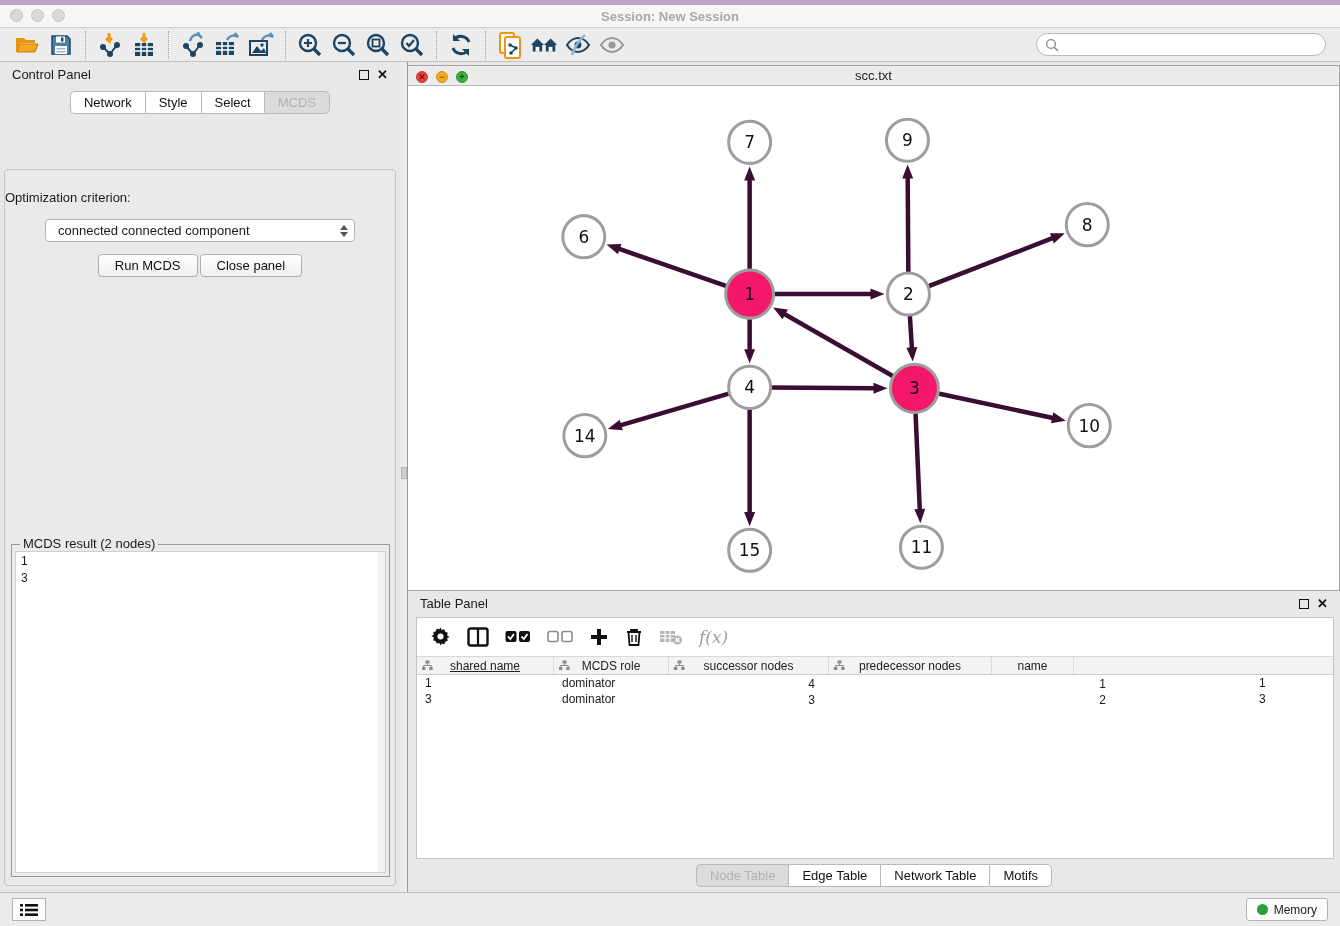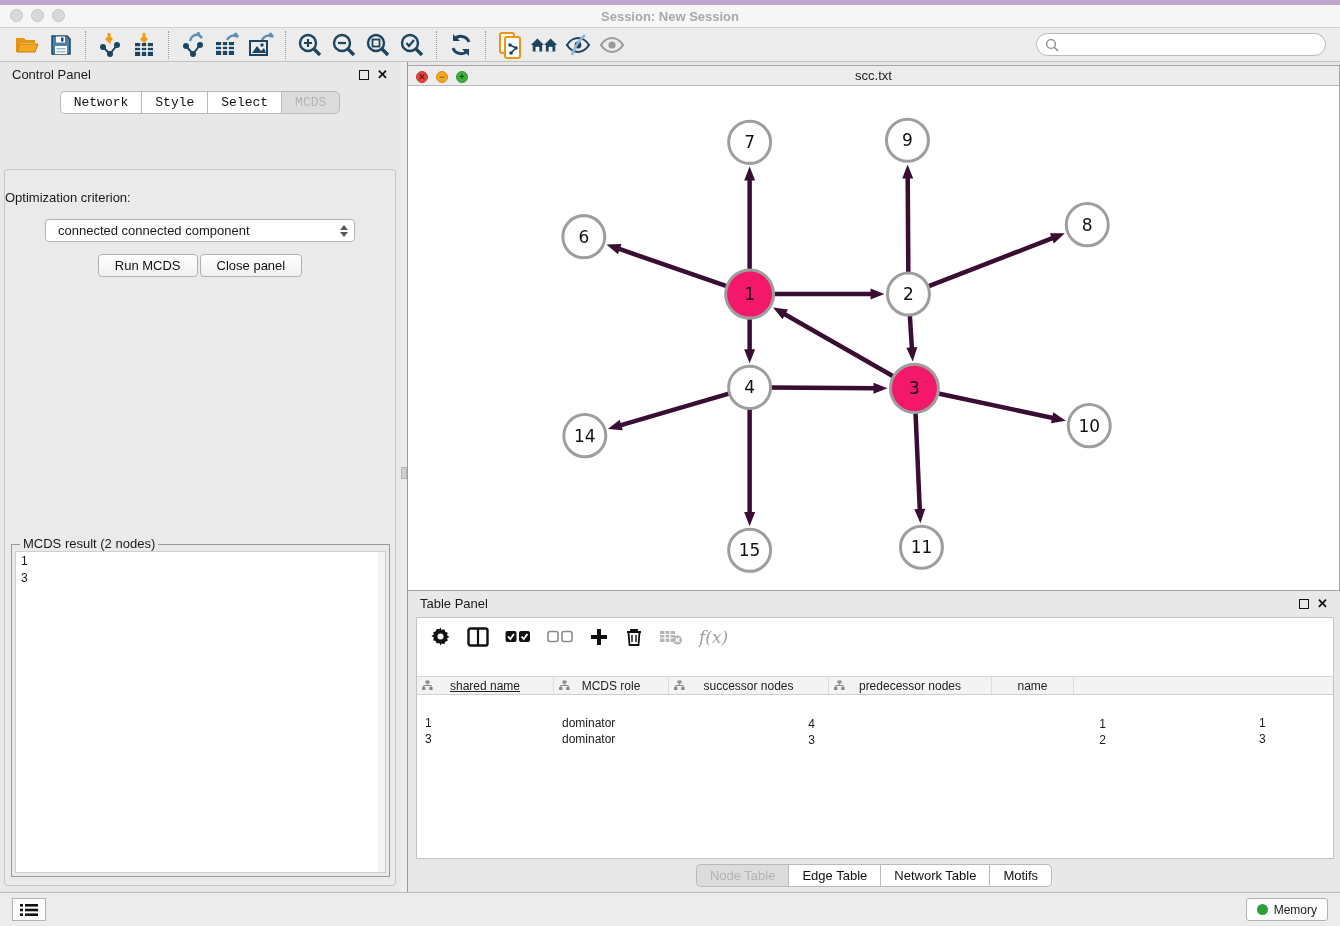--- a/index.html
+++ b/index.html
@@ -32,21 +32,21 @@
   .right { flex:1; display:flex; flex-direction:column; padding-top:3px; min-width:0; }
 
   
   .panel-head { height:25px; display:flex; align-items:center; padding:0 12px;gap:32px; }
   .panel-head .ph-title { font-size:13px; color:#1a1a1a; }
   .ph-icons { margin-left:auto; display:flex; align-items:center; gap:8px; }
   .float-box { width:10px; height:10px; border:1.5px solid #111; display:inline-block; }
   .close-x { font-size:13px; font-weight:bold; color:#111; line-height:1; }
 
   
-  .cp-tabs { display:flex; justify-content:center; position:relative; z-index:2; margin-top:4px;font-family:Liberation Mono, monospace; }
+  .cp-tabs { display:flex; justify-content:center; position:relative; z-index:2; margin-top:4px; }
   .cp-tabs .seg, .tp-tabs .seg { background:#fff; border:1px solid #b9b9b9; border-right:none;
       padding:3px 13px; font-size:13px; color:#111; }
   .cp-tabs .seg:first-child, .tp-tabs .seg:first-child { border-radius:5px 0 0 5px; }
   .cp-tabs .seg:last-child, .tp-tabs .seg:last-child { border-radius:0 5px 5px 0; border-right:1px solid #b9b9b9; }
   .cp-tabs .seg.active, .tp-tabs .seg.active { background:#dcdcdc; color:#b3b3b3; }
   .cp-inner { position:absolute; left:4px; right:4px; top:107px; bottom:6px; background:#eaeaea;
               border:1px solid #c6c6c6; border-radius:4px; }
   .opt-label { text-align:left; margin-top:20px; font-size:13px; }
   .dropdown { margin:14px auto 0 auto; width:310px; height:23px; background:#fff; border:1px solid #b3b3b3;
               border-radius:4px; display:flex; align-items:center; padding:0 6px 0 12px; font-size:13px; }
@@ -71,21 +71,21 @@
   .tl .dot { width:12px; height:12px; border-radius:50%; display:flex; align-items:center; justify-content:center;
              font-size:9px; font-weight:bold; line-height:1; }
   .dot.red { background:#e4453c; border:1px solid #c43a32; color:#7c130e; }
   .dot.yel { background:#f4a821; border:1px solid #d2901c; color:#8a5b00; }
   .dot.grn { background:#3fae3f; border:1px solid #339133; color:#0c4d0c; }
   .net-canvas { flex:1; background:#fff; }
 
   
   .table-panel { flex:1; display:flex; flex-direction:column; min-height:0; }
   .tp-inner { margin:1px 6px 0 8px; background:#fff; border:1px solid #c4c4c4; flex:1; min-height:0;
-              display:flex; flex-direction:column; overflow:hidden;gap:20px; }
+              display:flex; flex-direction:column; overflow:hidden; }
   .tp-toolbar { height:38px; display:flex; align-items:center; gap:16px; padding:0 14px; }
   .tp-toolbar .ticn { display:flex; align-items:center; justify-content:center; }
   .fx { font-family:"DejaVu Serif", serif; font-style:italic; font-size:17px; color:#9e9e9e; }
   .thead { display:flex; background:#f3f3f3; border-top:1px solid #d8d8d8; border-bottom:1px solid #cfcfcf; height:19px; }
   .th { position:relative; display:flex; align-items:center; justify-content:center; font-size:12px; color:#222;
         border-right:1px solid #dcdcdc; height:100%; }
   .th svg { position:absolute; left:5px; top:3px; }
   .tr { display:flex; height:16px; align-items:center; }
   .td { font-size:12px; height:100%; display:flex; align-items:center; }
   .td.left { justify-content:flex-start; padding-left:8px; }

